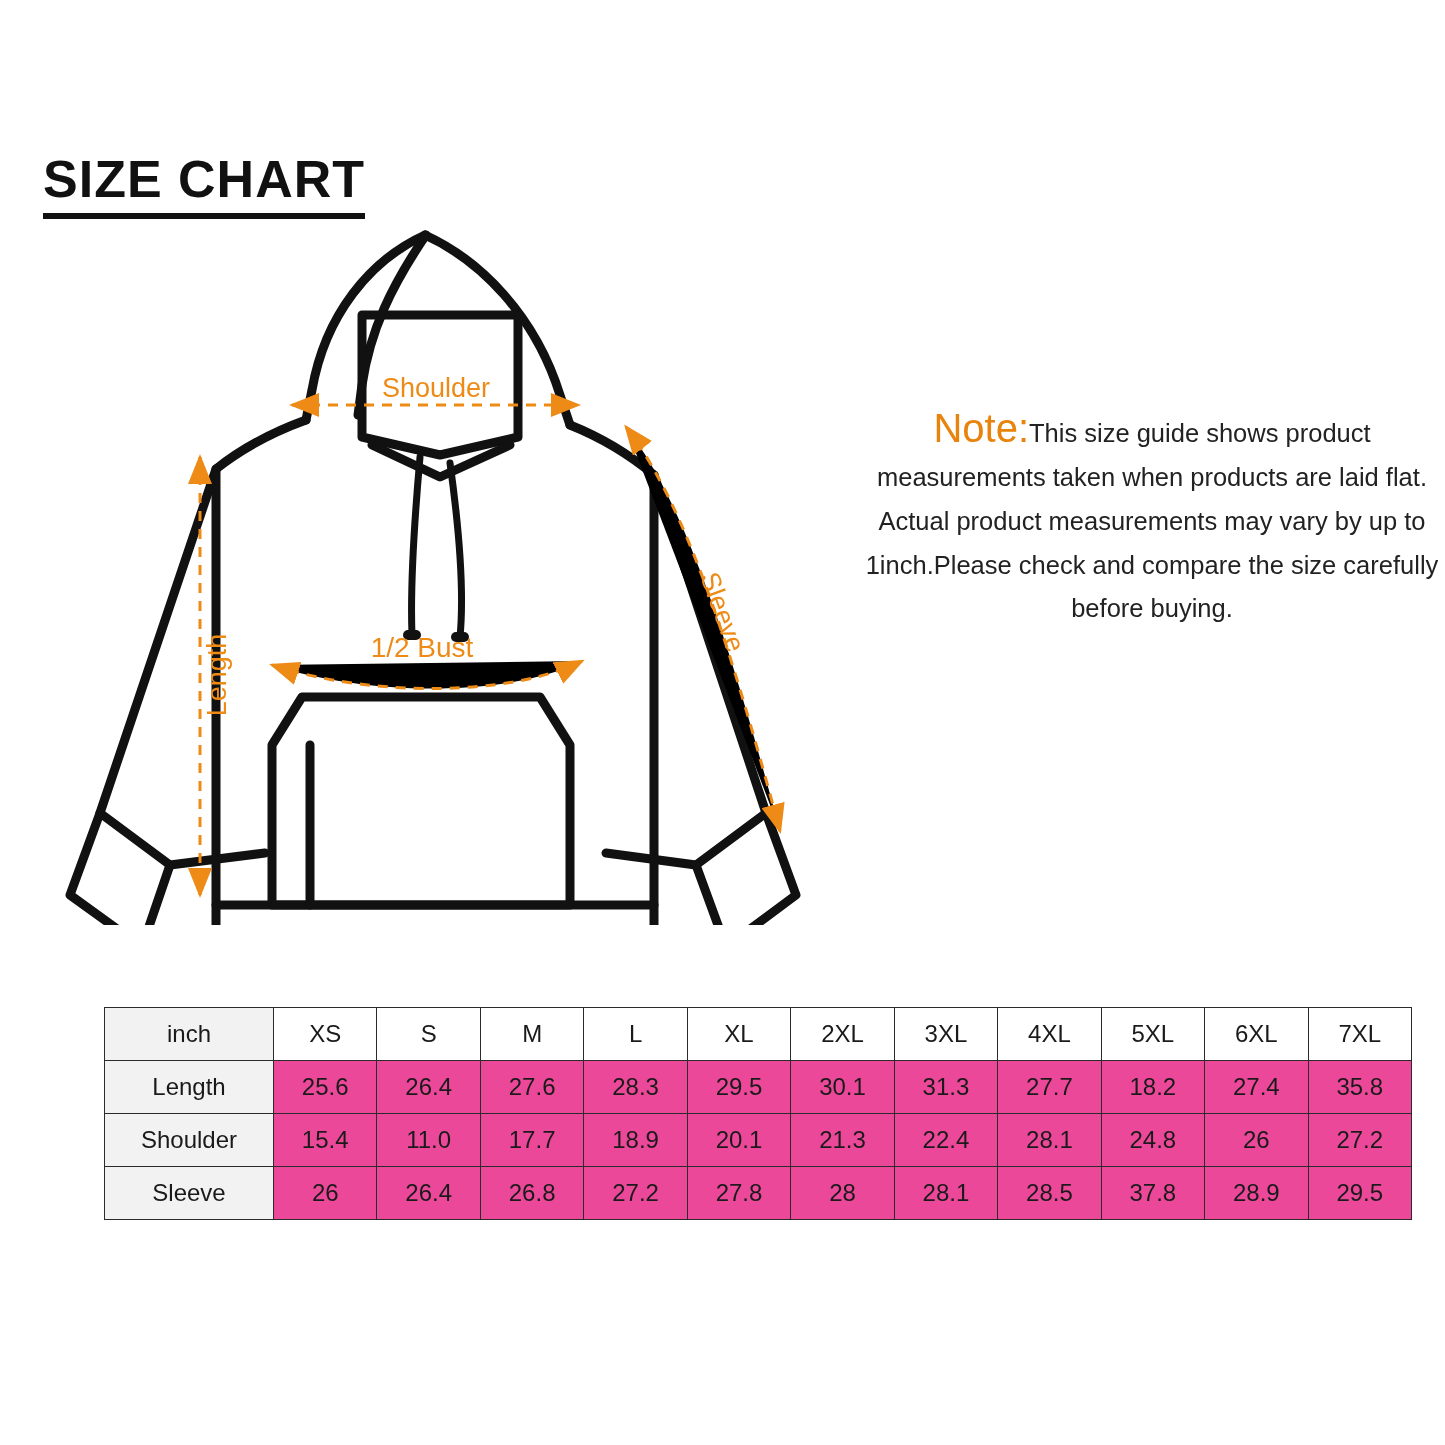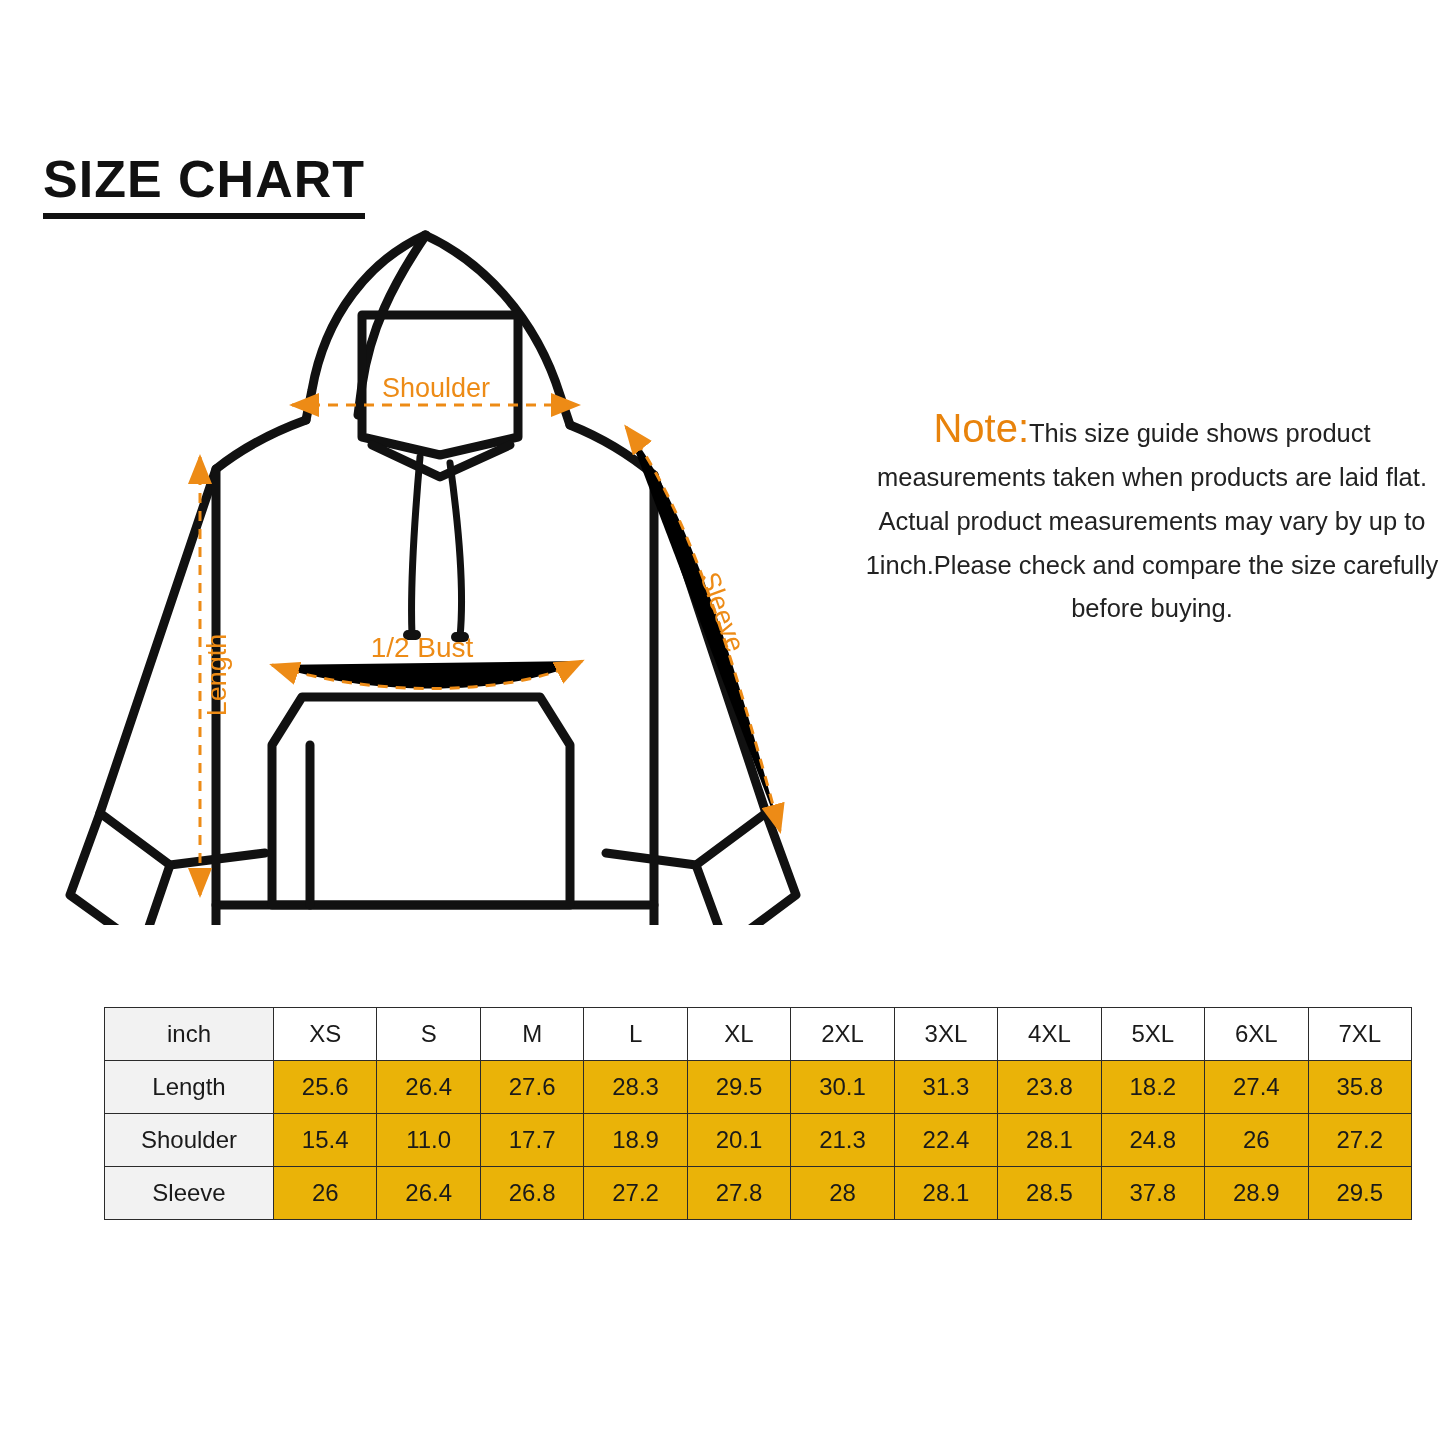--- a/index.html
+++ b/index.html
@@ -93,21 +93,21 @@
     font-weight: normal;
     color: #1a1a1a;
     padding: 0;
   }
   table.size-table th.rowhead,
   table.size-table th.corner {
     background: #f2f2f2;
     width: 168px;
   }
   table.size-table td {
-    background: #eab308;
+    background: #ec4899;
   }
 </style>
 </head>
 <body>
 
 <div class="page">
 
   <div class="title-wrap">
     <div class="title">SIZE CHART</div>
   </div>
@@ -200,21 +200,21 @@
       <tbody>
         <tr>
           <th class="rowhead">Length</th>
           <td>25.6</td>
           <td>26.4</td>
           <td>27.6</td>
           <td>28.3</td>
           <td>29.5</td>
           <td>30.1</td>
           <td>31.3</td>
-          <td>23.8</td>
+          <td>27.7</td>
           <td>18.2</td>
           <td>27.4</td>
           <td>35.8</td>
         </tr>
         <tr>
           <th class="rowhead">Shoulder</th>
           <td>15.4</td>
           <td>11.0</td>
           <td>17.7</td>
           <td>18.9</td>

